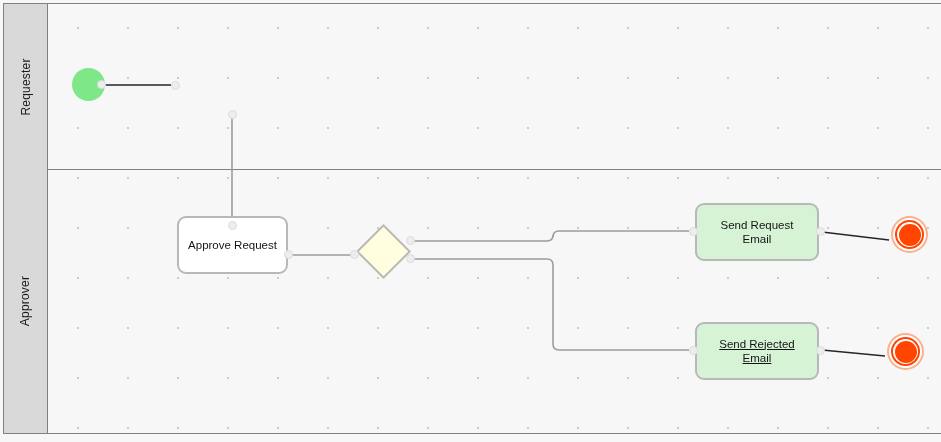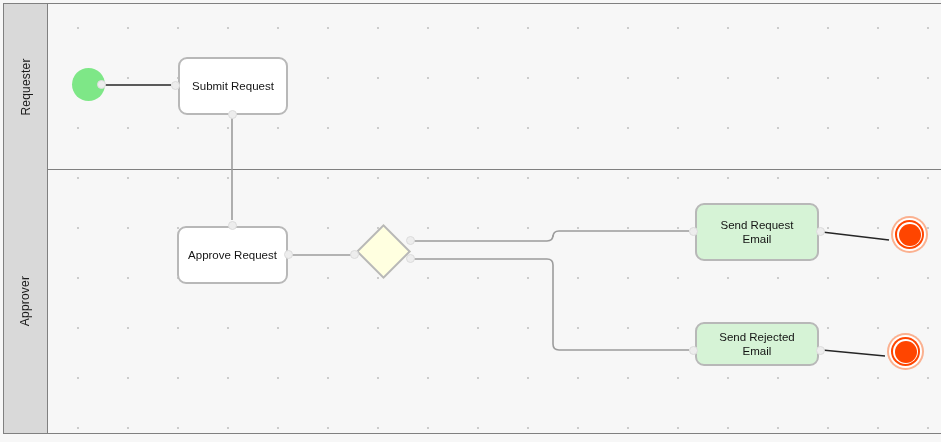--- a/index.html
+++ b/index.html
@@ -188,44 +188,41 @@
     </g>
 
     <g>
       <path d="M 822 350 L 885 356" stroke="#262626" stroke-width="1.6" marker-end="url(#arrow-dark)"></path>
     </g>
   </svg>
 
   <div class="node event event-start" style="left:72px; top:68px; width:33px; height:33px;"></div>
   <div class="cpoint" style="left:97px; top:80px;"></div>
 
-  <div class="node task" style="left:178px; top:57px; width:110px; height:58px;">
-    <span>Submit Request</span>
-  </div>
   <div class="cpoint" style="left:171px; top:81px;"></div>
   <div class="cpoint" style="left:228px; top:110px;"></div>
 
-  <div class="node task" style="left:177px; top:226px; width:111px; height:58px;">
+  <div class="node task" style="left:177px; top:216px; width:111px; height:58px;">
     <span>Approve Request</span>
   </div>
   <div class="cpoint" style="left:228px; top:221px;"></div>
   <div class="cpoint" style="left:284px; top:250px;"></div>
 
   <div class="node gateway" style="left:364px; top:232px; width:39px; height:39px;"></div>
   <div class="cpoint" style="left:350px; top:250px;"></div>
   <div class="cpoint" style="left:406px; top:236px;"></div>
   <div class="cpoint" style="left:406px; top:254px;"></div>
 
   <div class="node task green" style="left:695px; top:203px; width:124px; height:58px;">
     <span><span>Send Request</span><br><span>Email</span></span>
   </div>
   <div class="cpoint" style="left:689px; top:227px;"></div>
   <div class="cpoint" style="left:816px; top:227px;"></div>
 
-  <div class="node task green" style="left:695px; top:322px; width:124px; height:44px;">
+  <div class="node task green" style="left:695px; top:322px; width:124px; height:58px;text-decoration:underline;">
     <span><span>Send Rejected</span><br><span>Email</span></span>
   </div>
   <div class="cpoint" style="left:689px; top:346px;"></div>
   <div class="cpoint" style="left:816px; top:346px;"></div>
 
   <div class="node" style="left:891px; top:216px; width:37px; height:37px;">
     <div class="event-end-outer" style="position:absolute; left:0; top:0; width:37px; height:37px;"></div>
     <div class="event-end-ring" style="left:2px; top:2px; width:33px; height:33px;"></div>
     <div class="event-end-core" style="left:4px; top:4px; width:29px; height:29px;"></div>
     <div class="event-end-ring" style="left:6px; top:6px; width:25px; height:25px;"></div>

